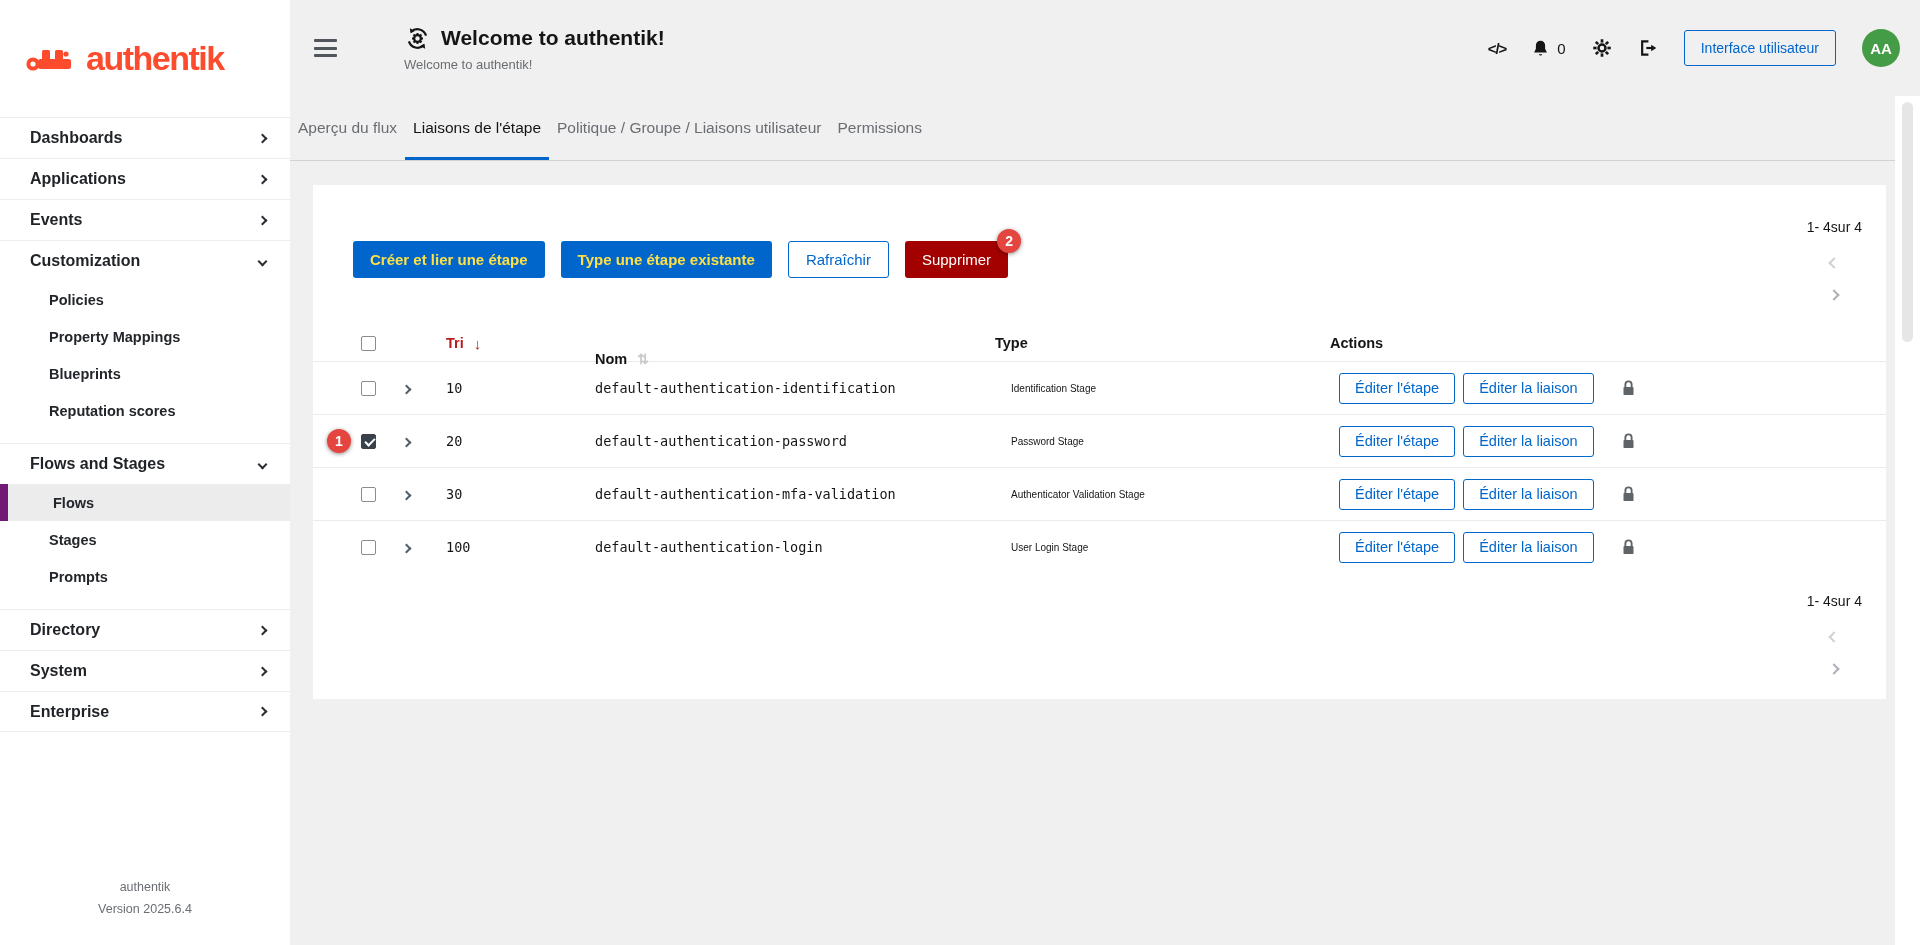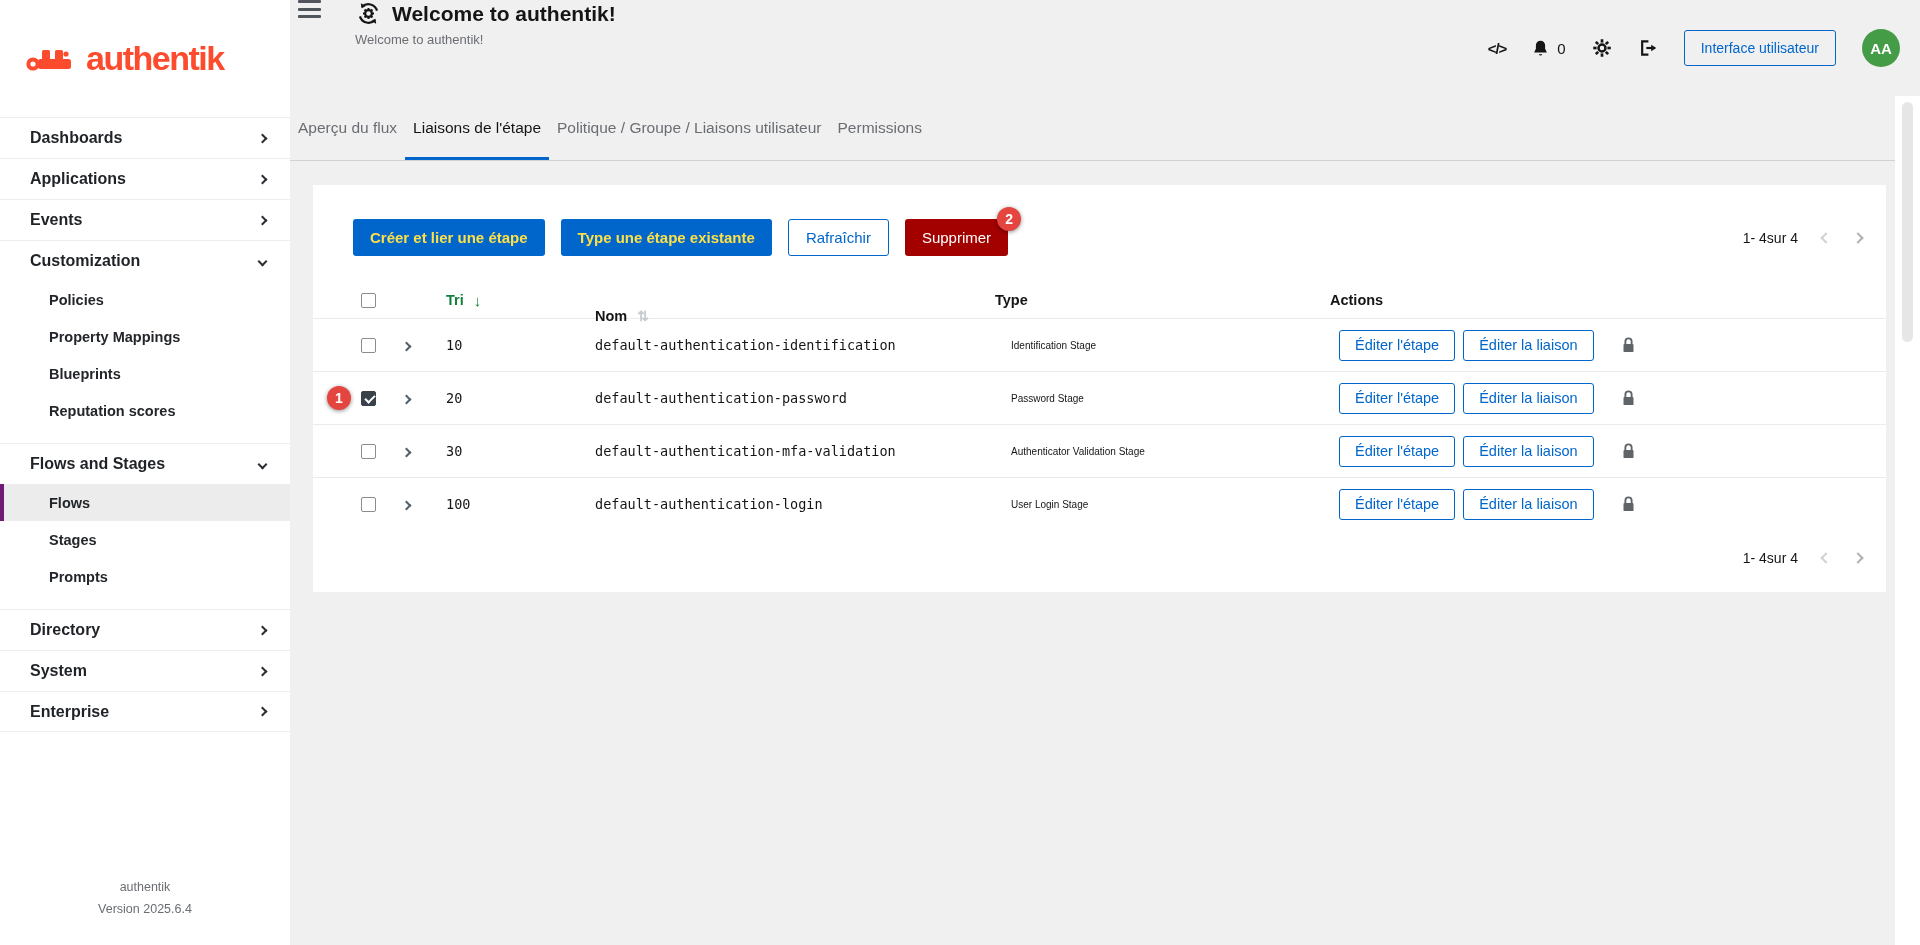--- a/index.html
+++ b/index.html
@@ -8,31 +8,31 @@
   .page { display:flex; width:100%; height:100%; position:relative; }
 
   
   .sidebar { width:290px; background:#fff; display:flex; flex-direction:column; flex-shrink:0; }
   .logo { height:117px; display:flex; align-items:center; padding-left:26px; gap:8px; }
   .logo-text { color:#fd4b2d; font-weight:bold; font-size:34px; letter-spacing:-1.5px; }
   .nav { flex:1; overflow:hidden;font-weight:bold; }
   .nav-item { height:41px; display:flex; align-items:center; justify-content:space-between;
               padding:0 24px 0 30px; border-top:1px solid #ededed; font-size:16px; color:#1f2226; cursor:pointer; }
   .nav-sub { height:37px; display:flex; align-items:center; padding-left:49px; font-size:14.5px; color:#23262a; cursor:pointer; }
-  .nav-sub.selected { background:#ececec; border-left:4px solid #701a75; padding-left:45px; }
+  .nav-sub.selected { background:#ececec; border-left:8px solid #701a75; padding-left:45px; }
   .nav-pad { height:14px; }
   .chev { display:inline-block; width:7px; height:7px; border-right:2px solid #2b2e33; border-bottom:2px solid #2b2e33; }
   .chev-right { transform:rotate(-45deg); }
   .chev-down  { transform:rotate(45deg); }
   .side-footer { text-align:center; color:#6a6e73; font-size:12.5px; line-height:1.75; padding-bottom:24px; }
 
   
   .main { flex:1; position:relative; background:#f0f0f0; }
 
-  .topbar { height:96px; display:flex; padding:0 20px 0 8px; }
+  .topbar { height:96px; display:flex; align-items:center; padding:0 20px 0 24px;gap:33px; }
   .burger { width:23px; display:flex; flex-direction:column; gap:4.5px; margin-right:24px; cursor:pointer; }
   .burger div { height:3px; background:#50565c; border-radius:1px; }
   .title-wrap { display:flex; flex-direction:column; margin-left:10px; }
   .title-row { display:flex; align-items:center; gap:10px; }
   .page-title { font-size:21px; font-weight:bold; color:#151515; }
   .page-subtitle { margin-top:5px; font-size:13px; color:#6a6e73; }
 
   .top-actions { margin-left:auto; display:flex; align-items:center; gap:26px; }
   .icon-code { font-weight:bold; font-size:15px; letter-spacing:-1px; cursor:pointer; }
   .bell-group { display:flex; align-items:center; gap:8px; cursor:pointer; font-size:15px; }
@@ -46,31 +46,31 @@
   .tab { display:flex; align-items:center; padding:0 8px; font-size:15.5px; color:#6a6e73; cursor:pointer; }
   .tab.active { color:#151515; box-shadow:inset 0 -3px 0 #0066cc; }
 
   .card { width:1573px; margin:24px 0 0 23px; background:#fff; padding-bottom:26px; }
   .toolbar { display:flex; align-items:center; padding:34px 24px 20px 40px; }
   .btn { height:37px; border-radius:3px; font-size:15px; padding:0 17px; border:none; font-family:inherit; cursor:pointer; margin-right:16px; }
   .btn-primary { background:#0066cc; color:#fde047;font-weight:bold; }
   .btn-secondary { background:#fff; color:#0066cc; border:1px solid #0066cc; }
   .btn-danger { background:#a30000; color:#fff; position:relative; }
 
-  .pager { margin-left:auto; display:flex; align-items:center; gap:24px; font-size:14px; color:#151515; }
+  .pager { margin-left:auto; display:flex; align-items:center; gap:24px; font-size:14px; color:#151515;flex-direction:column; }
   .pg-chev { display:inline-block; width:8px; height:8px; border-style:solid; border-width:0 2px 2px 0; cursor:pointer; }
   .pg-prev { border-color:#d2d2d2; transform:rotate(135deg); }
   .pg-next { border-color:#aeb1b5; transform:rotate(-45deg); }
 
   .tbl-row { display:grid; grid-template-columns:42px 43px 149px 400px 335px auto;
              align-items:center; padding-left:48px; }
   .tbl-head { height:42px; font-size:14.5px; font-weight:bold; }
   .tbl-data { height:53px; border-top:1px solid #ebebeb; }
   .tbl-data:last-of-type { border-bottom:1px solid #ebebeb; }
-  .sort-active { color:#15803d; cursor:pointer; display:flex; align-items:center; gap:10px; }
+  .sort-active { color:#b91c1c; cursor:pointer; display:flex; align-items:center; gap:10px; }
   .sort-arrow { font-weight:bold; font-size:15px; }
   .sort-idle { display:flex; align-items:center; gap:10px; cursor:pointer;margin-top:32px; }
   .sort-both { color:#c8cbce; font-size:14px; }
 
   .cbx-cell { position:relative; display:flex; align-items:center; }
   .cbx { width:15px; height:15px; border:1px solid #8a8d90; border-radius:2px; background:#fff; cursor:pointer; position:relative; }
   .cbx.checked { background:#39424a; border-color:#39424a; }
   .cbx.checked::after { content:""; position:absolute; left:4.5px; top:1.5px; width:4px; height:8px;
                         border-right:2px solid #fff; border-bottom:2px solid #fff; transform:rotate(45deg); }
   .expand-chev { display:inline-block; width:7px; height:7px; border-right:2px solid #51606b; border-bottom:2px solid #51606b;

